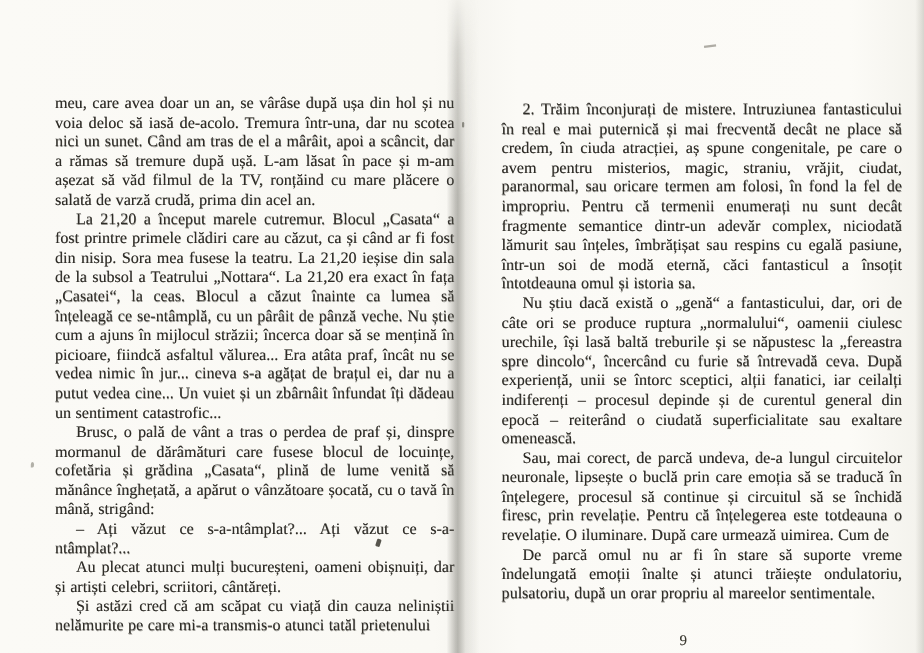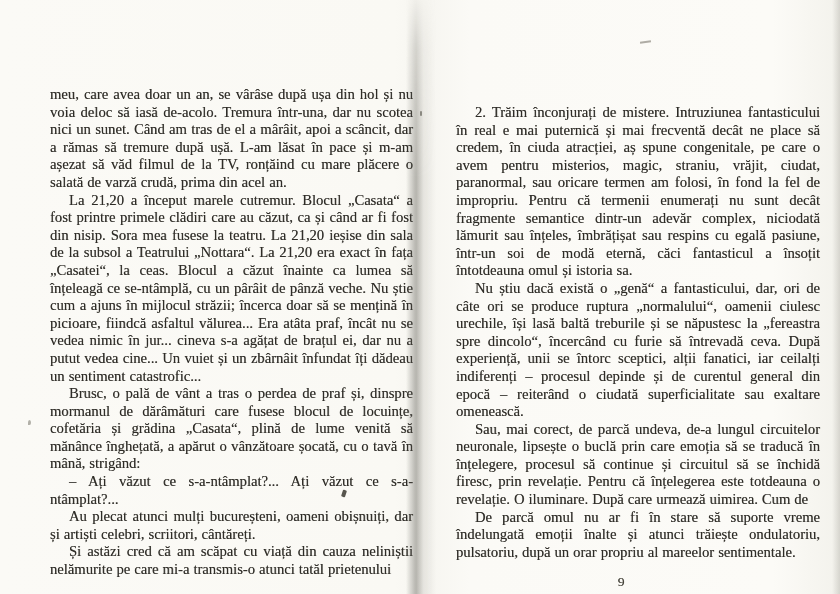--- a/index.html
+++ b/index.html
@@ -63,21 +63,21 @@
     text-align: justify;
     font-size: 14.6px;
     line-height: 17.6px;
     text-indent: 19px;
     hyphens: auto;
     -webkit-hyphens: auto;
     text-shadow: 0.3px 0.3px 0.4px rgba(44,42,36,0.5);
     word-spacing: 0.4px;
   }
   .para.noindent { text-indent: 0; }
-  .para.gap-before { margin-top: 24px; }
+  .para.gap-before { margin-top: 12px; }
   .page-number {
     position: absolute;
     left: 456px;
     top: 574px;
     width: 330px;
     text-align: center;
     font-size: 13.5px;
     color: #3a382f;
     text-shadow: 0.3px 0.3px 0.4px rgba(44,42,36,0.4);
   }

